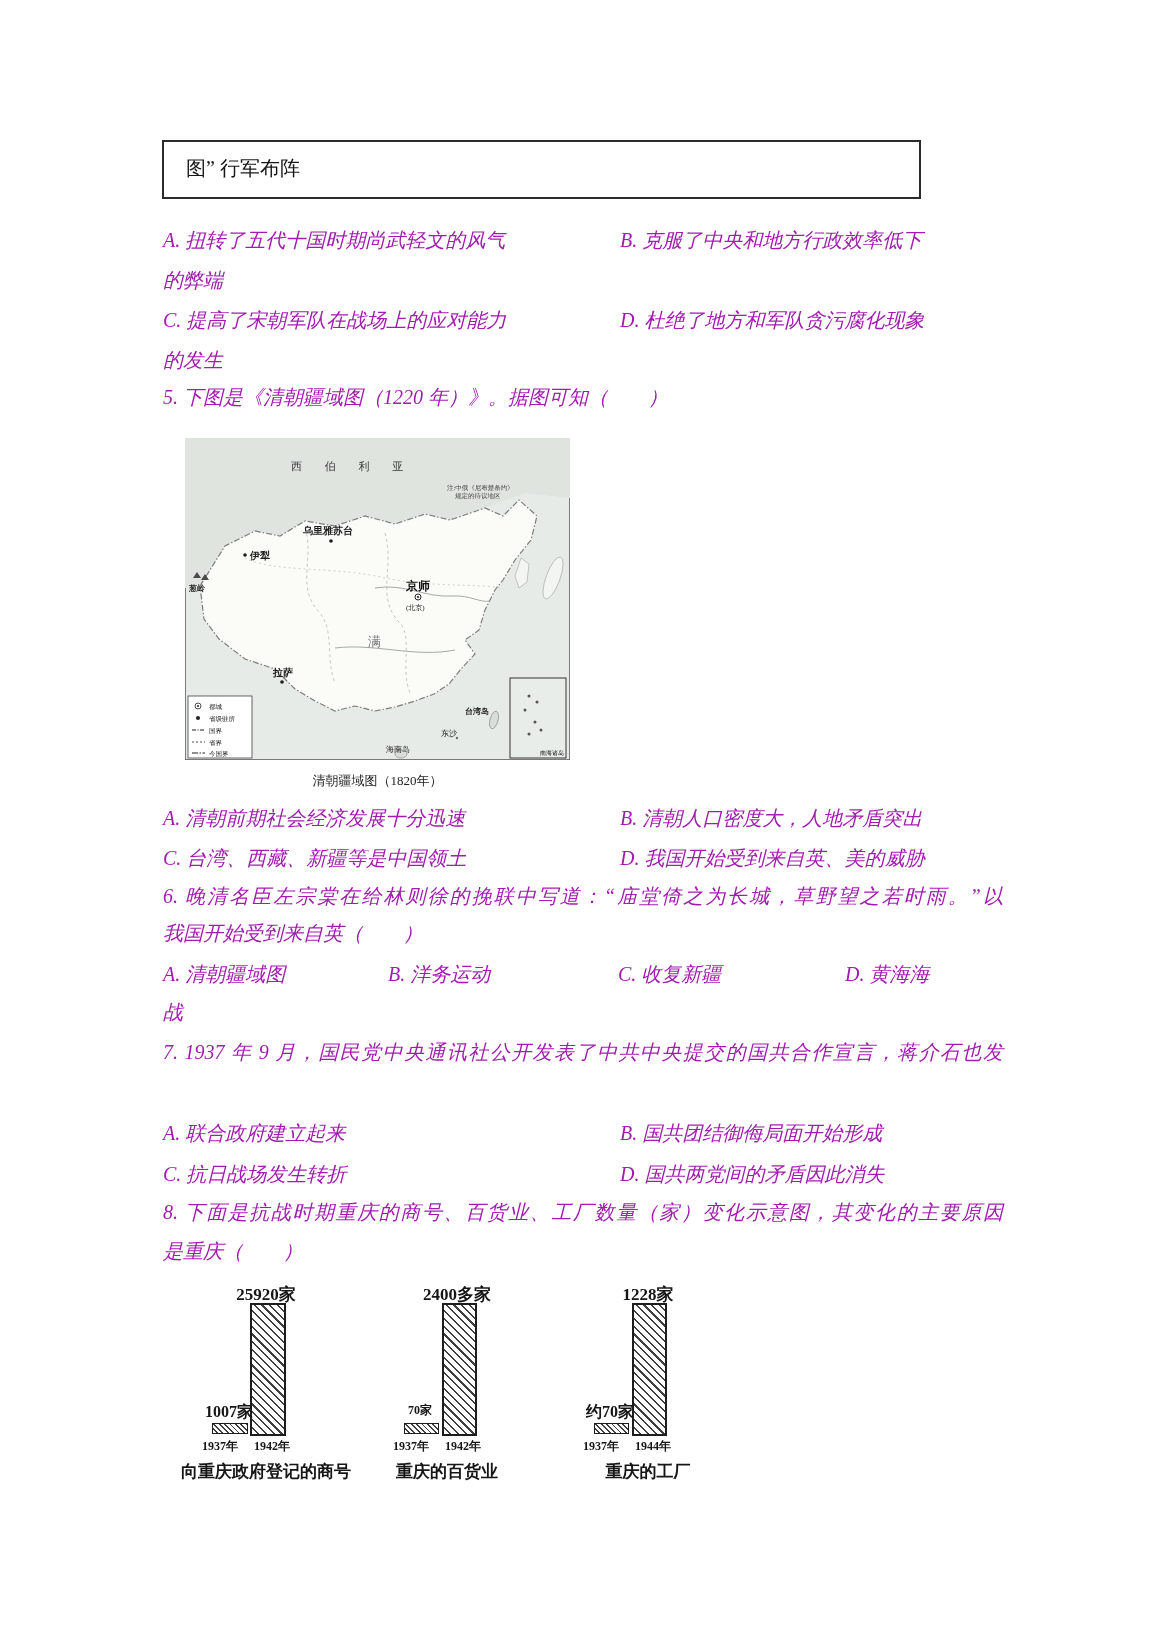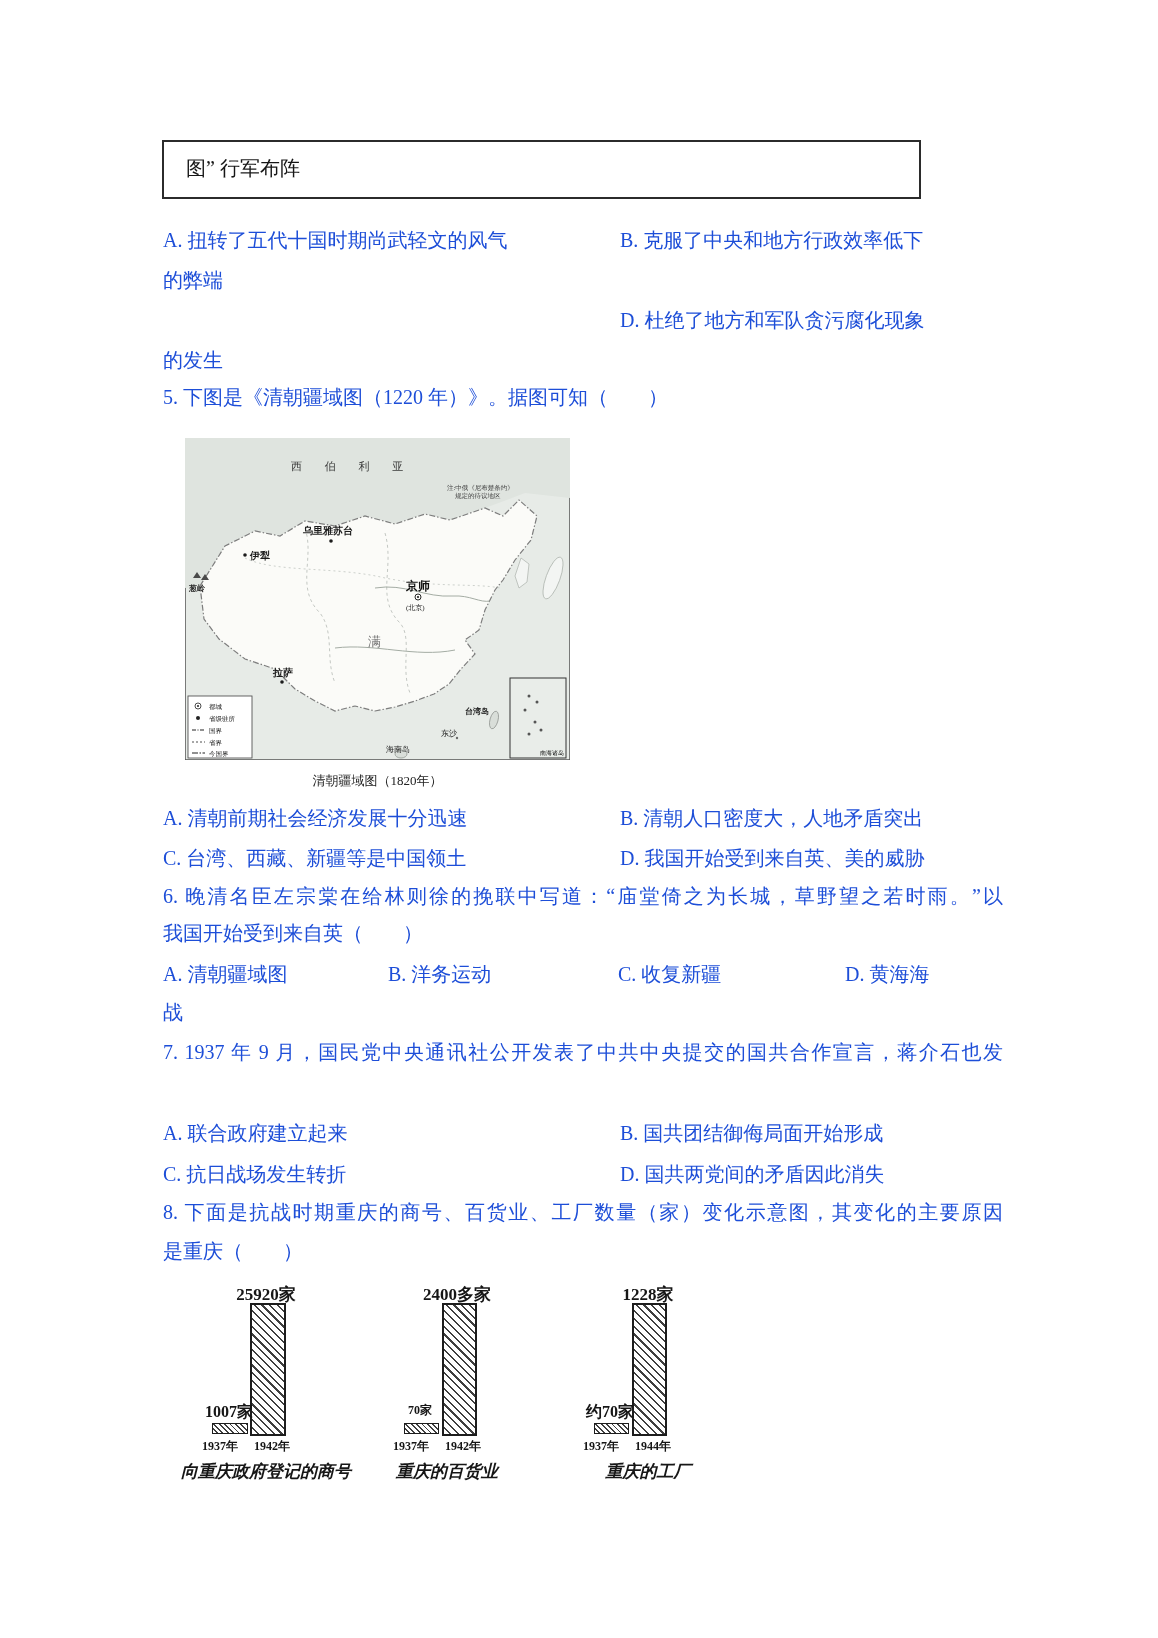--- a/index.html
+++ b/index.html
@@ -1,44 +1,45 @@
 <!DOCTYPE html>
 <html><head>
 <meta charset="utf-8">
 <style>
   html,body{margin:0;padding:0;background:#ffffff;}
   .page{position:relative;width:1158px;height:1638px;background:#ffffff;overflow:hidden;
         font-family:"Liberation Serif","DejaVu Serif",serif;color:#161616;}
-  .abs{position:absolute;white-space:pre;font-size:20px;line-height:1.25;color:#1d4ed8;}
+  .abs{position:absolute;white-space:pre;font-size:20px;line-height:1.25;color:#a21caf;font-style:italic;}
   .j{white-space:normal;width:840px;text-align:justify;text-align-last:justify;}
   .qbox{position:absolute;left:162px;top:140px;width:755px;height:55px;border:2px solid #2b2b2b;background:#fff;}
   .qbox .txt{position:absolute;left:22px;top:13px;font-size:20px;white-space:pre;}
   .map-wrap{position:absolute;left:185px;top:438px;width:385px;height:322px;}
   .map-caption{position:absolute;left:185px;top:772px;width:385px;text-align:center;font-size:13px;color:#222;}
   .chart-label{position:absolute;font-size:17px;font-weight:700;text-align:center;white-space:pre;}
   .axis-label{position:absolute;font-size:12px;font-weight:600;white-space:pre;}
-  .chart-title{position:absolute;font-size:17px;font-weight:700;text-align:center;white-space:pre;font-style:italic;}
+  .chart-title{position:absolute;font-size:17px;font-weight:700;text-align:center;white-space:pre;}
   .bar{position:absolute;border:2px solid #1d1d1d;
        background:repeating-linear-gradient(45deg,#ffffff 0px,#ffffff 4px,#3f3f3f 4px,#3f3f3f 5.5px);}
   .bar-s{position:absolute;border:1.5px solid #1d1d1d;
        background:repeating-linear-gradient(45deg,#ffffff 0px,#ffffff 2.5px,#3f3f3f 2.5px,#3f3f3f 3.8px);}
   svg text{font-family:"Liberation Serif","DejaVu Serif",serif;}
 </style>
 </head>
 <body>
 
 <div class="page">
 
   <div class="qbox">
     <div class="txt">图” 行军布阵</div>
   </div>
 
   <div class="abs" style="left:163px;top:228px;">A. 扭转了五代十国时期尚武轻文的风气</div>
   <div class="abs" style="left:620px;top:228px;">B. 克服了中央和地方行政效率低下</div>
   <div class="abs" style="left:163px;top:268px;">的弊端</div>
+  <div class="abs" style="left:163px;top:308px;">C. 提高了宋朝军队在战场上的应对能力</div>
   <div class="abs" style="left:620px;top:308px;">D. 杜绝了地方和军队贪污腐化现象</div>
   <div class="abs" style="left:163px;top:348px;">的发生</div>
 
   <div class="abs" style="left:163px;top:385px;">5. 下图是《清朝疆域图（1220 年）》。据图可知（        ）</div>
 
   <div class="map-wrap">
     <svg width="385" height="322" viewBox="0 0 385 322">
 
       <rect x="0" y="0" width="385" height="322" fill="#e7ebe7" stroke="#555" stroke-width="1.5"></rect>
 

